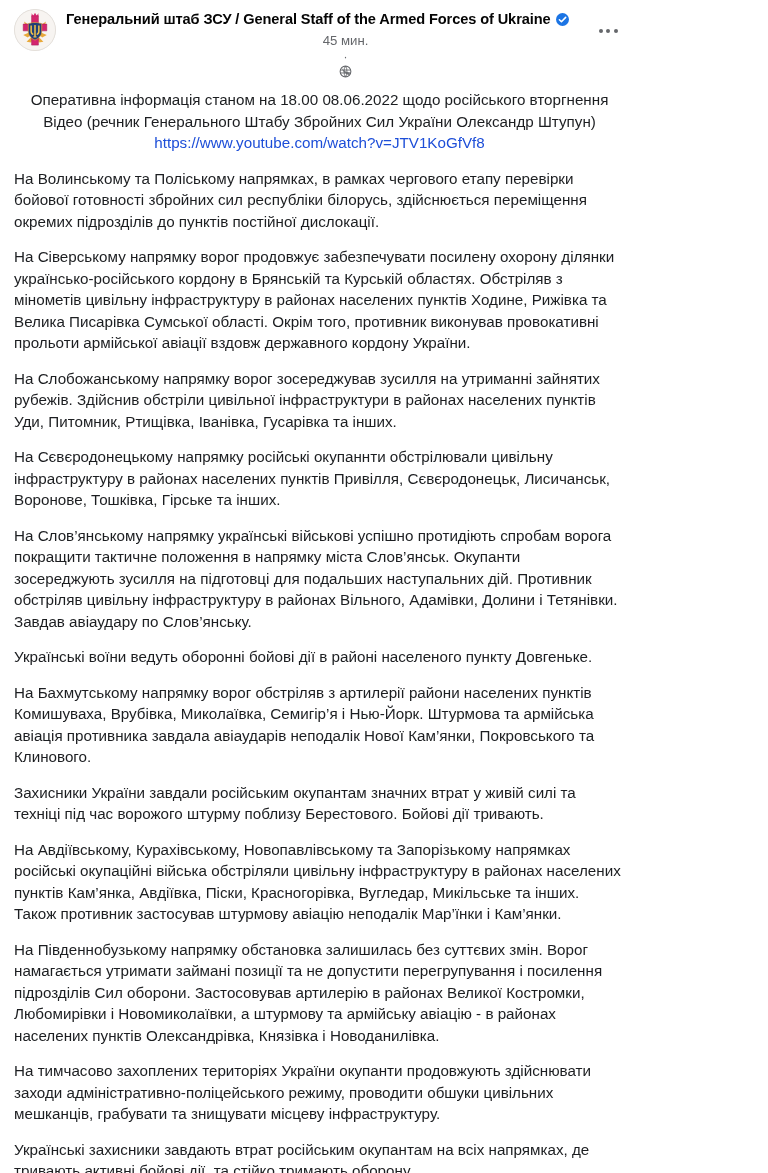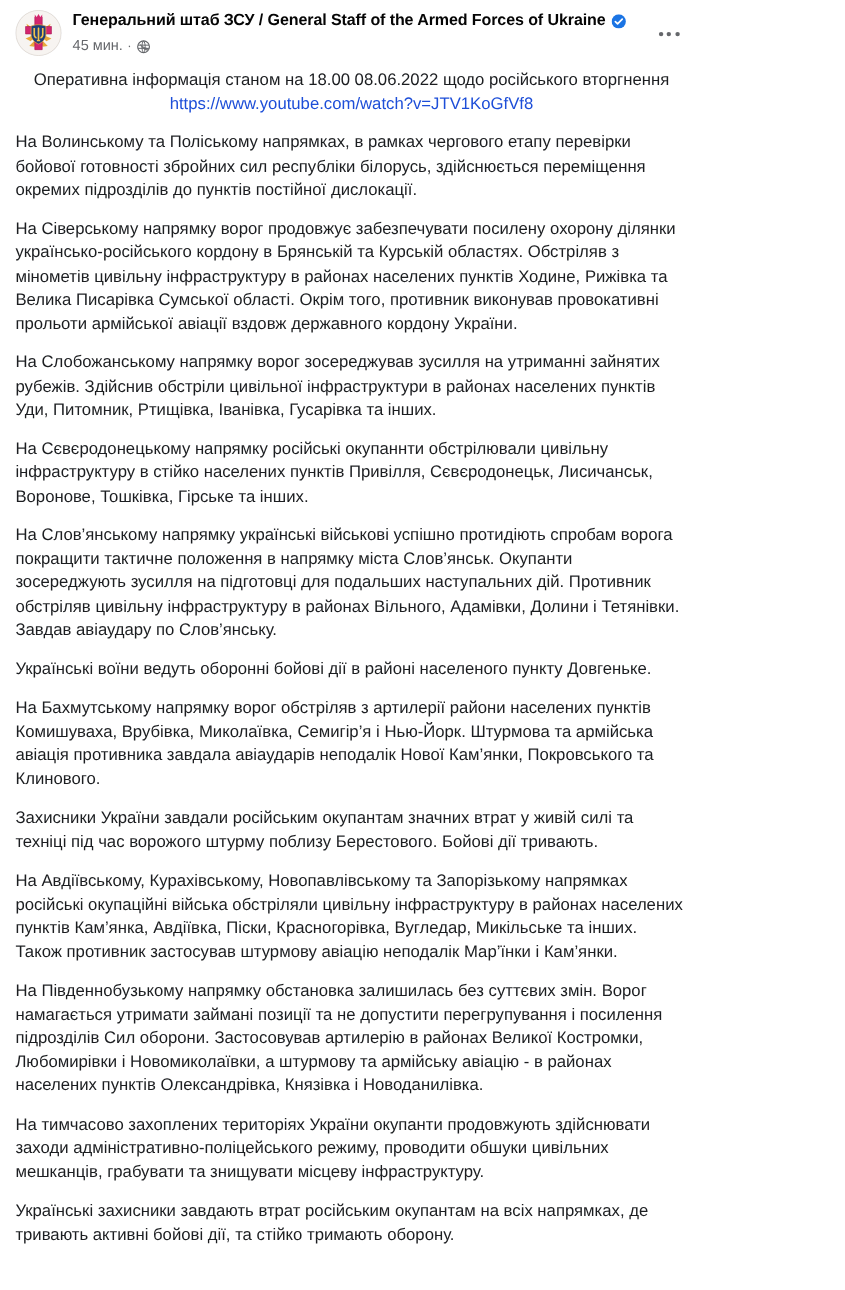--- a/index.html
+++ b/index.html
@@ -70,25 +70,26 @@
   }
   .verified-badge {
     display: inline-flex;
     align-items: center;
     margin-left: 5px;
     flex: 0 0 auto;
   }
 
   .meta-row {
     display: flex;
-    align-items: flex-end;
+    align-items: center;
     margin-top: 5px;
     line-height: 16px;
     color: #65676b;
     font-size: 13.2px;
+    flex-direction: column;
   }
   .meta-time { color: #65676b; }
   .meta-dot {
     margin: 0 4px;
     color: #65676b;
     font-size: 12px;
   }
   .globe-icon { display: inline-flex; align-items: center; }
 
   .more-btn {
@@ -217,27 +218,28 @@
           <span></span>
           <span></span>
       </span>
     </div>
   </div>
 
   <div class="post-body">
 
     <div class="lead-block">
       <div class="line">Оперативна інформація станом на 18.00 08.06.2022 щодо російського вторгнення</div>
+      <div class="line">Відео (речник Генерального Штабу Збройних Сил України Олександр Штупун)</div>
       <div class="line"><a class="post-link" href="#">https://www.youtube.com/watch?v=JTV1KoGfVf8</a></div>
     </div>
 
     <p>На Волинському та Поліському напрямках, в рамках чергового етапу перевірки бойової готовності збройних сил республіки білорусь, здійснюється переміщення окремих підрозділів до пунктів постійної дислокації.</p>
     <p>На Сіверському напрямку ворог продовжує забезпечувати посилену охорону ділянки українсько-російського кордону в Брянській та Курській областях. Обстріляв з мінометів цивільну інфраструктуру в районах населених пунктів Ходине, Рижівка та Велика Писарівка Сумської області. Окрім того, противник виконував провокативні прольоти армійської авіації вздовж державного кордону України.</p>
     <p>На Слобожанському напрямку ворог зосереджував зусилля на утриманні зайнятих рубежів. Здійснив обстріли цивільної інфраструктури в районах населених пунктів Уди, Питомник, Ртищівка, Іванівка, Гусарівка та інших.</p>
-    <p>На Сєвєродонецькому напрямку російські окупаннти обстрілювали цивільну інфраструктуру в стійко населених пунктів Привілля, Сєвєродонецьк, Лисичанськ, Воронове, Тошківка, Гірське та інших.</p>
+    <p>На Сєвєродонецькому напрямку російські окупаннти обстрілювали цивільну інфраструктуру в районах населених пунктів Привілля, Сєвєродонецьк, Лисичанськ, Воронове, Тошківка, Гірське та інших.</p>
     <p>На Слов’янському напрямку українські військові успішно протидіють спробам ворога покращити тактичне положення в напрямку міста Слов’янськ. Окупанти зосереджують зусилля на підготовці для подальших наступальних дій. Противник обстріляв цивільну інфраструктуру в районах Вільного, Адамівки, Долини і Тетянівки. Завдав авіаудару по Слов’янську.</p>
     <p>Українські воїни ведуть оборонні бойові дії в районі населеного пункту Довгеньке.</p>
     <p>На Бахмутському напрямку ворог обстріляв з артилерії райони населених пунктів Комишуваха, Врубівка, Миколаївка, Семигір’я і Нью-Йорк. Штурмова та армійська авіація противника завдала авіаударів неподалік Нової Кам’янки, Покровського та Клинового.</p>
     <p>Захисники України завдали російським окупантам значних втрат у живій силі та техніці під час ворожого штурму поблизу Берестового. Бойові дії тривають.</p>
     <p>На Авдіївському, Курахівському, Новопавлівському та Запорізькому напрямках російські окупаційні війська обстріляли цивільну інфраструктуру в районах населених пунктів Кам’янка, Авдіївка, Піски, Красногорівка, Вугледар, Микільське та інших. Також противник застосував штурмову авіацію неподалік Мар’їнки і Кам’янки.</p>
     <p>На Південнобузькому напрямку обстановка залишилась без суттєвих змін.  Ворог намагається утримати займані позиції та не допустити перегрупування і посилення підрозділів Сил оборони. Застосовував артилерію в районах Великої Костромки, Любомирівки і Новомиколаївки, а штурмову та армійську авіацію - в районах населених пунктів Олександрівка, Князівка і Новоданилівка.</p>
     <p>На тимчасово захоплених територіях України окупанти продовжують здійснювати заходи адміністративно-поліцейського режиму, проводити обшуки цивільних мешканців, грабувати та знищувати місцеву інфраструктуру.</p>
     <p>Українські захисники завдають втрат російським окупантам на всіх напрямках, де тривають активні бойові дії, та стійко тримають оборону.</p>
   </div>
 

